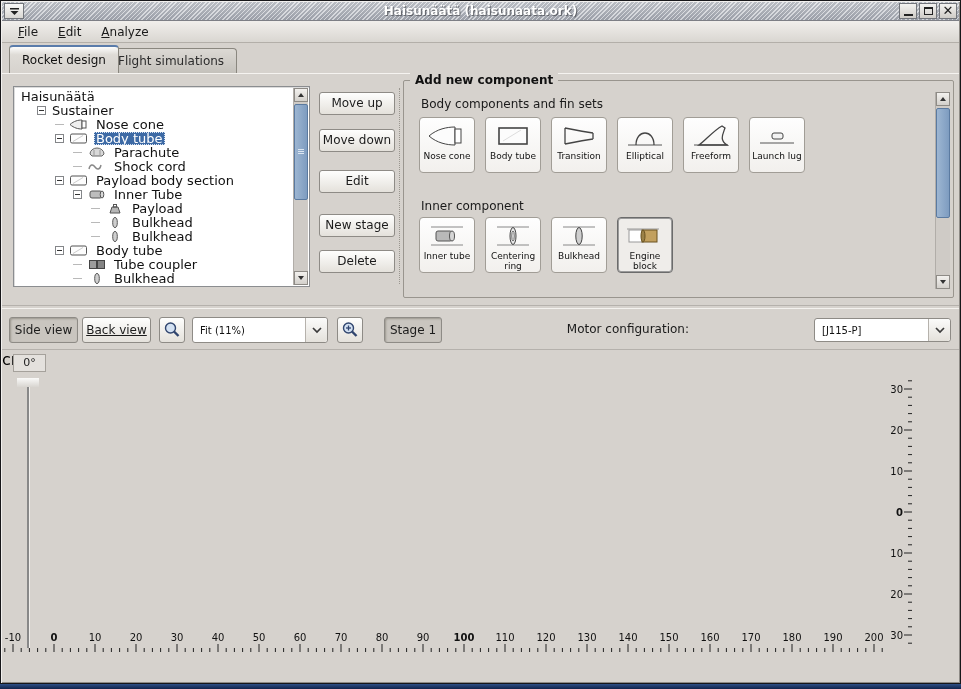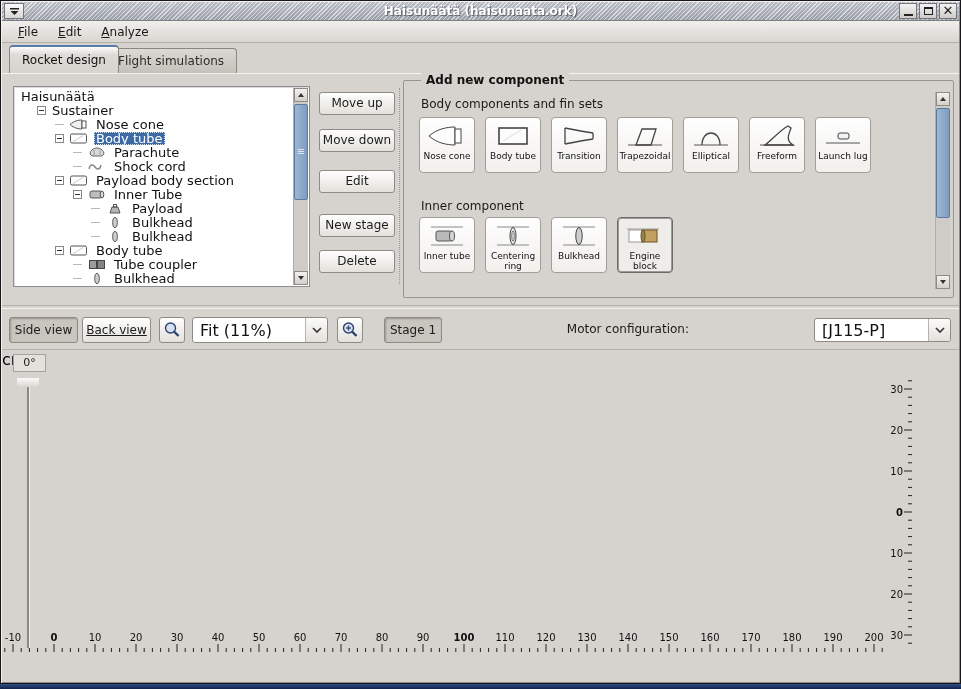--- a/index.html
+++ b/index.html
@@ -56,38 +56,38 @@
 
   
   .btn { background:linear-gradient(#fefefd,#e4e1db); border:1px solid #8e8b86; border-radius:3px; font-size:12px; color:#1c1c1c; text-align:center; }
   .edit-col { position:absolute; left:317px; top:12px; width:76px; height:201px; }
   .edit-col .btn { position:absolute; left:0; width:76px; height:23px; line-height:21px; }
 
   .vsep { position:absolute; left:397px; top:14px; height:196px; border-left:1px dotted #9a968f; }
 
   
   .groupbox { position:absolute; left:401px; top:6px; width:551px; height:218px; border:1px solid #99958e; border-radius:2px; }
-  .groupbox-title { position:absolute; top:-8px; left:17px; background:#d6d2cd; padding:0 5px; font-size:12px; font-weight:bold; color:#111; }
+  .groupbox-title { position:absolute; top:-8px; left:6px; background:#d6d2cd; padding:0 5px; font-size:12px; font-weight:bold; color:#111; }
   .group-label { position:absolute; left:17px; font-size:12px; color:#1a1a1a; }
   .comp-row { position:absolute; left:15px; display:flex; gap:10px; }
   .comp-btn { width:56px; height:56px; background:linear-gradient(#fefefe,#f2f0ed); border:1px solid #a19d96; border-radius:4px; display:flex; flex-direction:column; align-items:center; justify-content:flex-start; padding-top:3px; }
   .comp-btn.selected { border-color:#6b6b6b; box-shadow:inset 0 0 0 1px #9a9a9a; background:#efedea; }
   .comp-icon { height:30px; display:flex; align-items:center; }
   .comp-label { font-size:9px; line-height:10px; text-align:center; color:#111; }
   .group-scroll { position:absolute; top:11px; right:3px; bottom:8px; width:15px; background:#cfcbc6; border-left:1px solid #b1ada8; }
 
   .split-groove { position:absolute; top:304px; left:1px; width:957px; height:4px; border-top:1px solid #b5b1ac; border-bottom:1px solid #f4f2ef; }
 
   
   .toolbar { position:absolute; top:312px; left:1px; width:957px; height:36px; }
   .toolbar .btn { position:absolute; top:4px; height:26px; line-height:24px; }
   .btn.pressed { background:#c9c5bf; box-shadow:inset 1px 1px 2px #9b978f; }
   .icon-btn { width:26px; display:flex; align-items:center; justify-content:center; }
   .combo { position:absolute; top:4px; height:26px; background:#fff; border:1px solid #8e8b86; border-radius:3px; display:flex; align-items:center; }
-  .combo-value { flex:1; font-size:16px; padding:0 7px; color:#111; white-space:nowrap; overflow:hidden; }
+  .combo-value { flex:1; font-size:10px; padding:0 7px; color:#111; white-space:nowrap; overflow:hidden; }
   .combo-arrow { width:22px; height:100%; border-left:1px solid #b6b2ac; background:linear-gradient(#fbfbfa,#e4e1db); display:flex; align-items:center; justify-content:center; border-radius:0 3px 3px 0; }
   .motor-label { position:absolute; top:9px; font-size:12px; color:#1a1a1a; }
 
   
   .design { position:absolute; top:348px; left:1px; width:957px; height:315px; background:#d6d2cd; border-top:1px solid #b5b1ac; }
   .deg-box { position:absolute; left:11px; top:4px; width:33px; height:18px; background:#e4e1dd; border:1px solid #a5a19b; font-size:11px; text-align:center; line-height:16px; color:#222; }
   .rot-track { position:absolute; left:25px; top:32px; width:3px; height:266px; background:#888; border-right:1px solid #f1efec; }
   .rot-handle { position:absolute; left:15px; top:28px; width:22px; height:9px; background:linear-gradient(#fafaf9,#d8d5d0); border:1px solid #77757'1; border:1px solid #777571; }
   .unit-box { position:absolute; left:46px; top:1px; width:22px; height:21px; background:#d2cec9; border:1px solid #a5a19b; border-left:none; font-size:9px; color:#555; text-align:center; line-height:19px; }
   .hruler { position:absolute; left:68px; top:1px; width:884px; height:21px; }
@@ -333,29 +333,20 @@
             </div>
             <div class="comp-label">Body tube</div>
           </div>
           <div class="comp-btn">
             <div class="comp-icon">
               <svg width="44" height="30">
                 <path d="M8,7 L8,23 M8,7 C18,9 28,11 36,12 M8,23 C18,21 28,19 36,18 M36,12 L36,18" fill="none" stroke="#444" stroke-width="1.3"></path>
               </svg>
             </div>
             <div class="comp-label">Transition</div>
-          </div>
-          <div class="comp-btn">
-            <div class="comp-icon">
-              <svg width="44" height="30">
-                <line x1="5" y1="24" x2="39" y2="24" stroke="#555"></line>
-                <polygon points="13,24 19,8 33,8 28,24" fill="none" stroke="#444" stroke-width="1.3"></polygon>
-              </svg>
-            </div>
-            <div class="comp-label">Trapezoidal</div>
           </div>
           <div class="comp-btn">
             <div class="comp-icon">
               <svg width="44" height="30">
                 <line x1="5" y1="24" x2="39" y2="24" stroke="#555"></line>
                 <path d="M13,24 C13,8 31,8 31,24" fill="none" stroke="#444" stroke-width="1.3"></path>
               </svg>
             </div>
             <div class="comp-label">Elliptical</div>
           </div>

